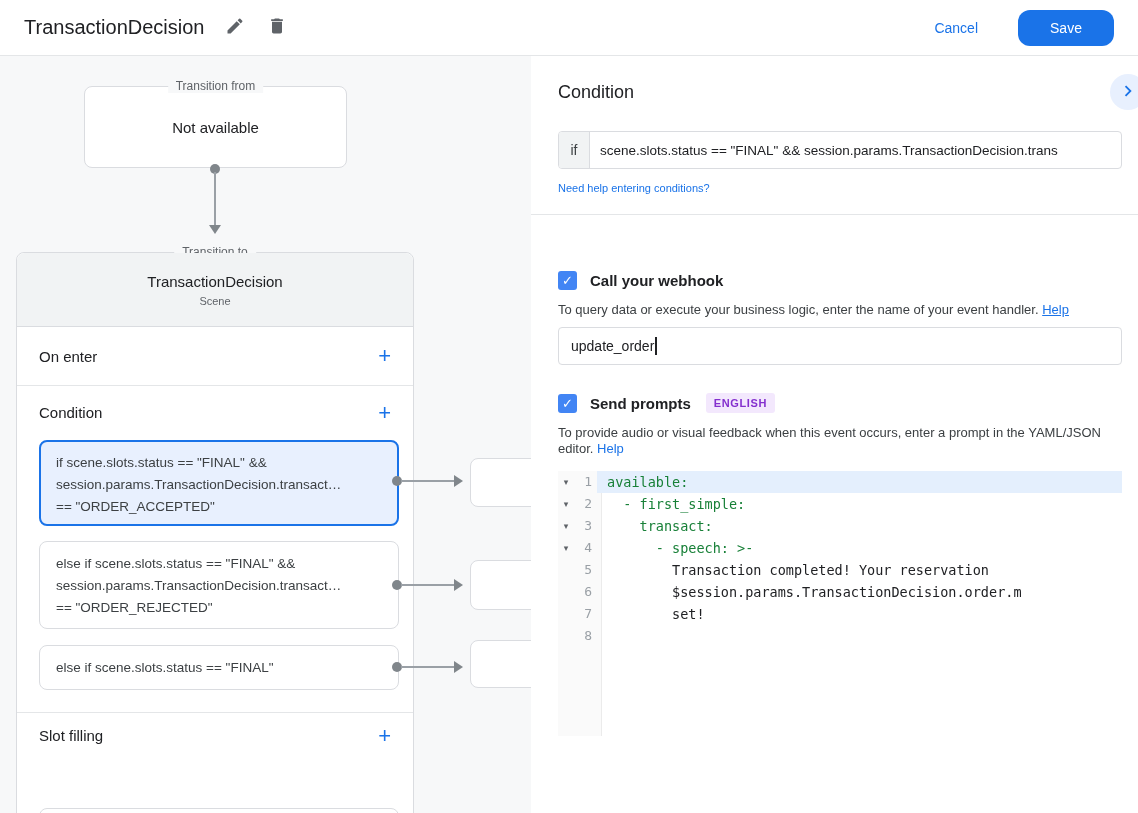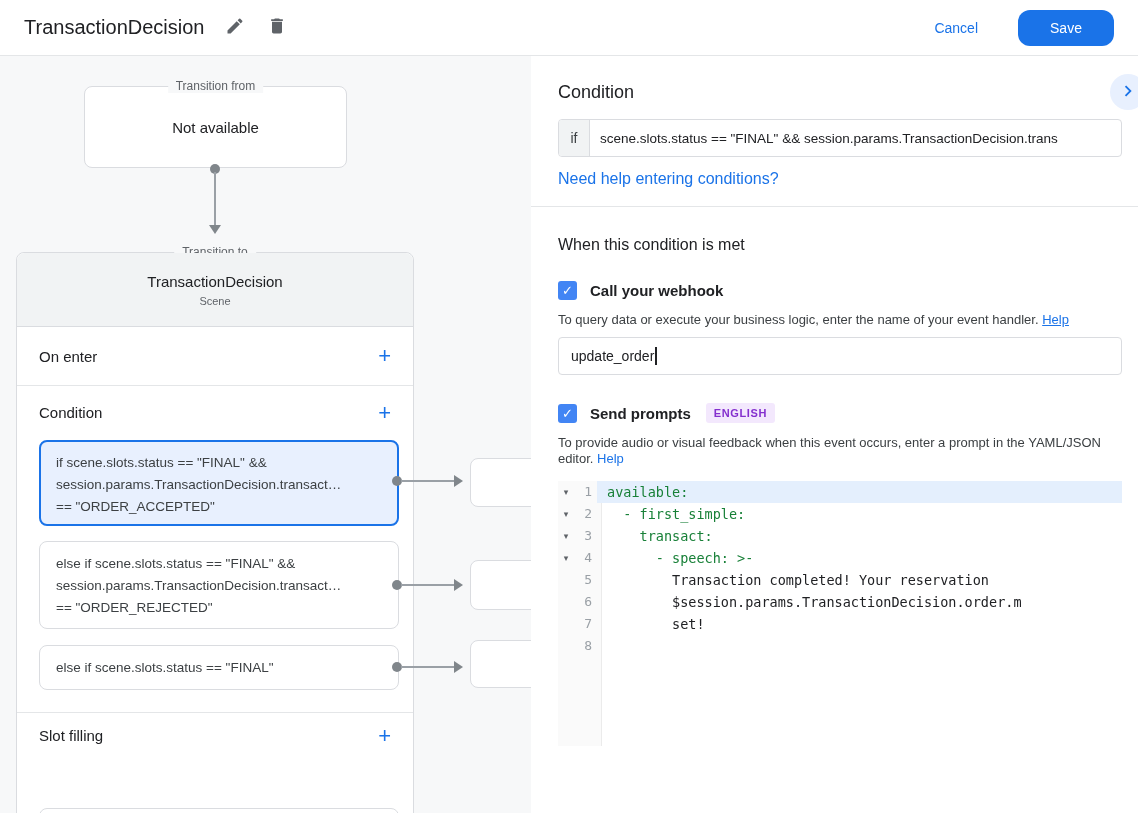--- a/index.html
+++ b/index.html
@@ -63,26 +63,26 @@
   .target-box { position:absolute; left:470px; width:76px; background:#fff;
                 border:1px solid #dadce0; border-radius:8px; cursor:pointer; }
 
   
   .panel { position:relative; flex:1; background:#fff; }
   .p-cond { position:relative; padding:26px 16px 0 27px; }
   .p-cond-title { font-size:18px; font-weight:400; color:#202124; }
   .chevron-btn { position:absolute; top:18px; right:-8px; width:36px; height:36px; border-radius:50%;
                  background:#e8f0fe; border:none; cursor:pointer; display:flex; align-items:center; justify-content:center; }
   .chevron-btn svg { width:22px; height:22px; fill:#1a73e8; }
-  .if-row { display:flex; margin-top:16px; height:38px; border:1px solid #dadce0; border-radius:4px; overflow:hidden; }
+  .if-row { display:flex; margin-top:28px; height:38px; border:1px solid #dadce0; border-radius:4px; overflow:hidden; }
   .if-prefix { width:31px; background:#f1f3f4; border-right:1px solid #dadce0; display:flex;
                align-items:center; justify-content:center; font-size:14px; color:#3c4043; }
   .if-expr { flex:1; display:flex; align-items:center; padding:0 10px; font-size:13.5px;
              color:#202124; white-space:nowrap; overflow:hidden; cursor:text; }
-  .help-link { display:inline-block; margin-top:13px; font-size:16px; color:#1a73e8; text-decoration:none; cursor:pointer; }
+  .help-link { display:inline-block; margin-top:13px; font-size:11px; color:#1a73e8; text-decoration:none; cursor:pointer; }
   .p-divider { border:none; border-top:1px solid #e4e6e8; margin-top:18px; }
 
   .p-when { padding:29px 16px 0 27px; }
   .p-when-title { font-size:16px; font-weight:400; color:#202124; }
   .check-row { display:flex; align-items:center; margin-top:27px; }
   .check-row.second { margin-top:28px; }
   .checkbox { width:19px; height:19px; border-radius:3px; background:#4285f4; color:#fff; display:flex;
               align-items:center; justify-content:center; font-size:13px; font-weight:700; cursor:pointer; flex:none; }
   .check-label { margin-left:13px; font-size:15px; font-weight:700; color:#202124; }
   .lang-badge { margin-left:15px; background:#f3e8fd; color:#8430ce; font-size:11px; font-weight:700;
@@ -220,21 +220,20 @@
         <div class="if-row">
           <div class="if-prefix">if</div>
           <div class="if-expr">scene.slots.status == "FINAL" &amp;&amp; session.params.TransactionDecision.trans</div>
         </div>
         <a class="help-link">Need help entering conditions?</a>
       </div>
 
       <hr class="p-divider">
 
       <div class="p-when">
-        <div class="p-when-title">When this condition is met</div>
 
         <div class="check-row">
           <span class="checkbox">✓</span>
           <span class="check-label">Call your webhook</span>
         </div>
         <div class="helper"><span>To query data or execute your business logic, enter the name of your event handler. </span><a class="underlined">Help</a></div>
         <div class="text-input">
           <span>update_order</span>
           <span class="caret"></span>
         </div>

